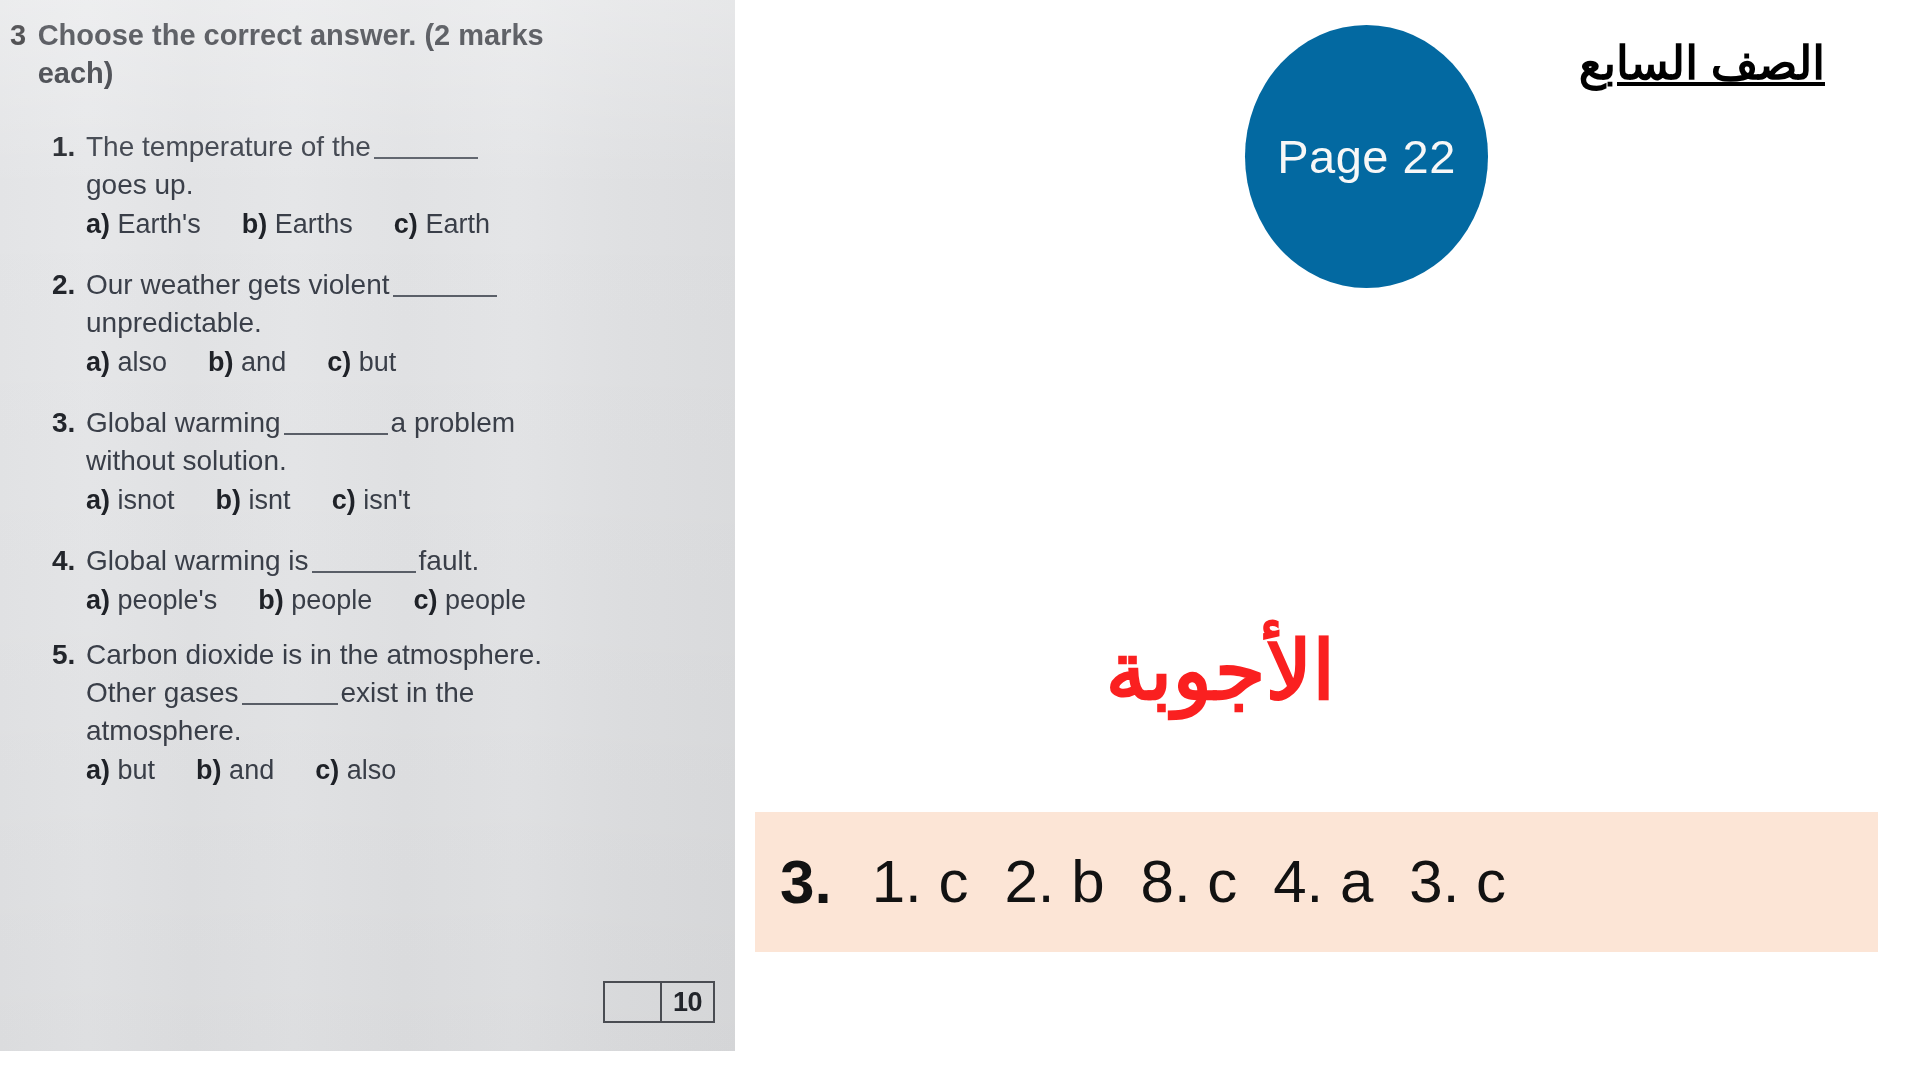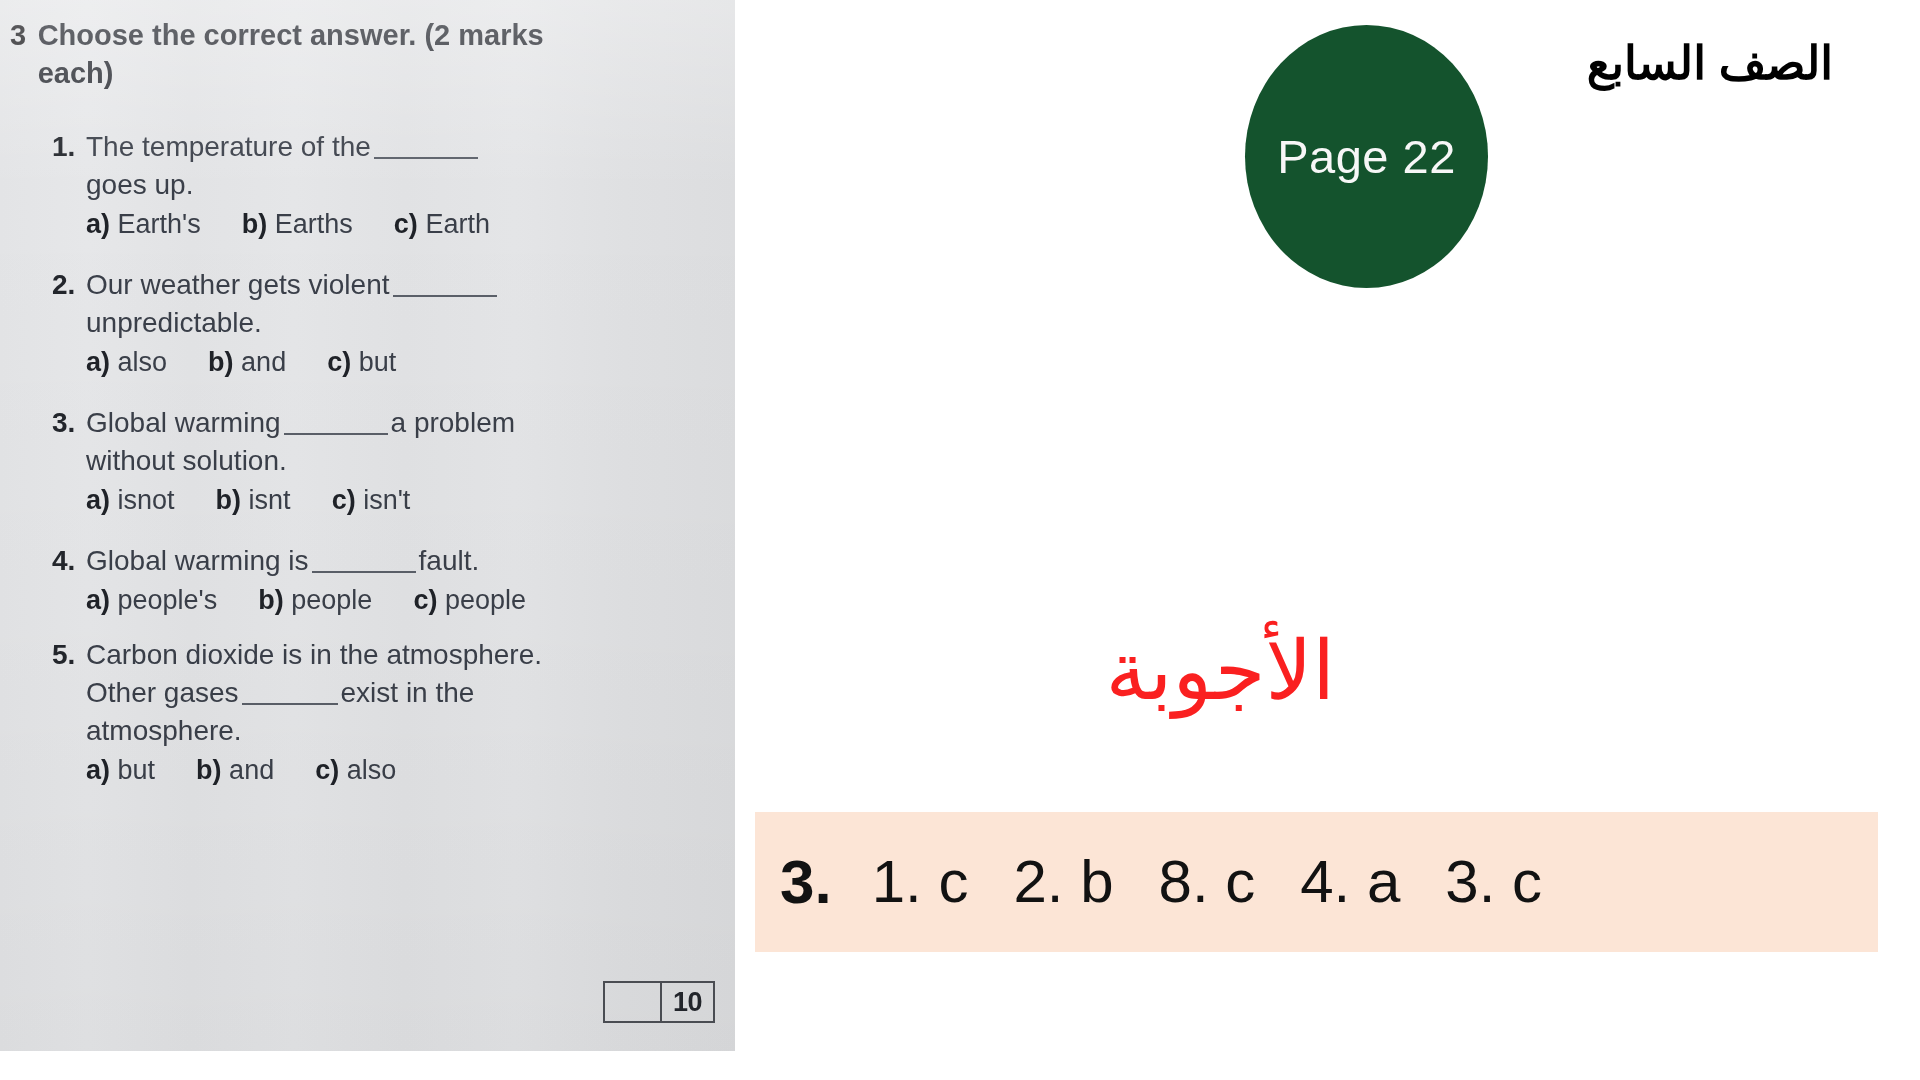--- a/index.html
+++ b/index.html
@@ -159,57 +159,58 @@
     background: #ffffff;
   }
 
   #page-badge {
     position: absolute;
     left: 510px;   
     top: 25px;
     width: 243px;
     height: 263px;
     border-radius: 50%;
-    background: #14532d;
+    background: #0369a1;
     display: flex;
     align-items: center;
     justify-content: center;
   }
   #page-badge-label {
     color: #f7f7f7;
     font-size: 47px;
     line-height: 1;
     letter-spacing: 0.5px;
     white-space: nowrap;
   }
 
   #book-header {
     position: absolute;
-    right: 87px;   
+    right: 95px;   
     top: 20px;
     text-align: left;
     direction: rtl;
+    text-decoration: underline;
   }
   .book-header-line {
     display: block;
     font-size: 46px;
     font-weight: bold;
     color: #000000;
     line-height: 86px;
     white-space: nowrap;
   }
 
   #answers-title {
     position: absolute;
     left: 0;
     top: 630px;
     width: 600px;
     direction: rtl;
     font-size: 82px;
-    font-weight: normal;
+    font-weight: bold;
     color: #fa2020;
     line-height: 1;
     white-space: nowrap;
   }
 
   #answer-bar {
     position: absolute;
     left: 20px;    
     top: 812px;
     width: 1123px;
@@ -224,21 +225,21 @@
     padding-right: 40px;
     font-size: 62px;
     font-weight: bold;
     color: #121212;
     line-height: 1;
   }
   #answer-bar-list {
     flex: 1 1 auto;
     display: flex;
     align-items: center;
-    gap: 45px;
+    gap: 36px;
     font-size: 60px;
     color: #121212;
     line-height: 1;
   }
   .answer-item { white-space: nowrap; }
 </style>
 </head>
 <body>
 
 <div id="worksheet-panel">

